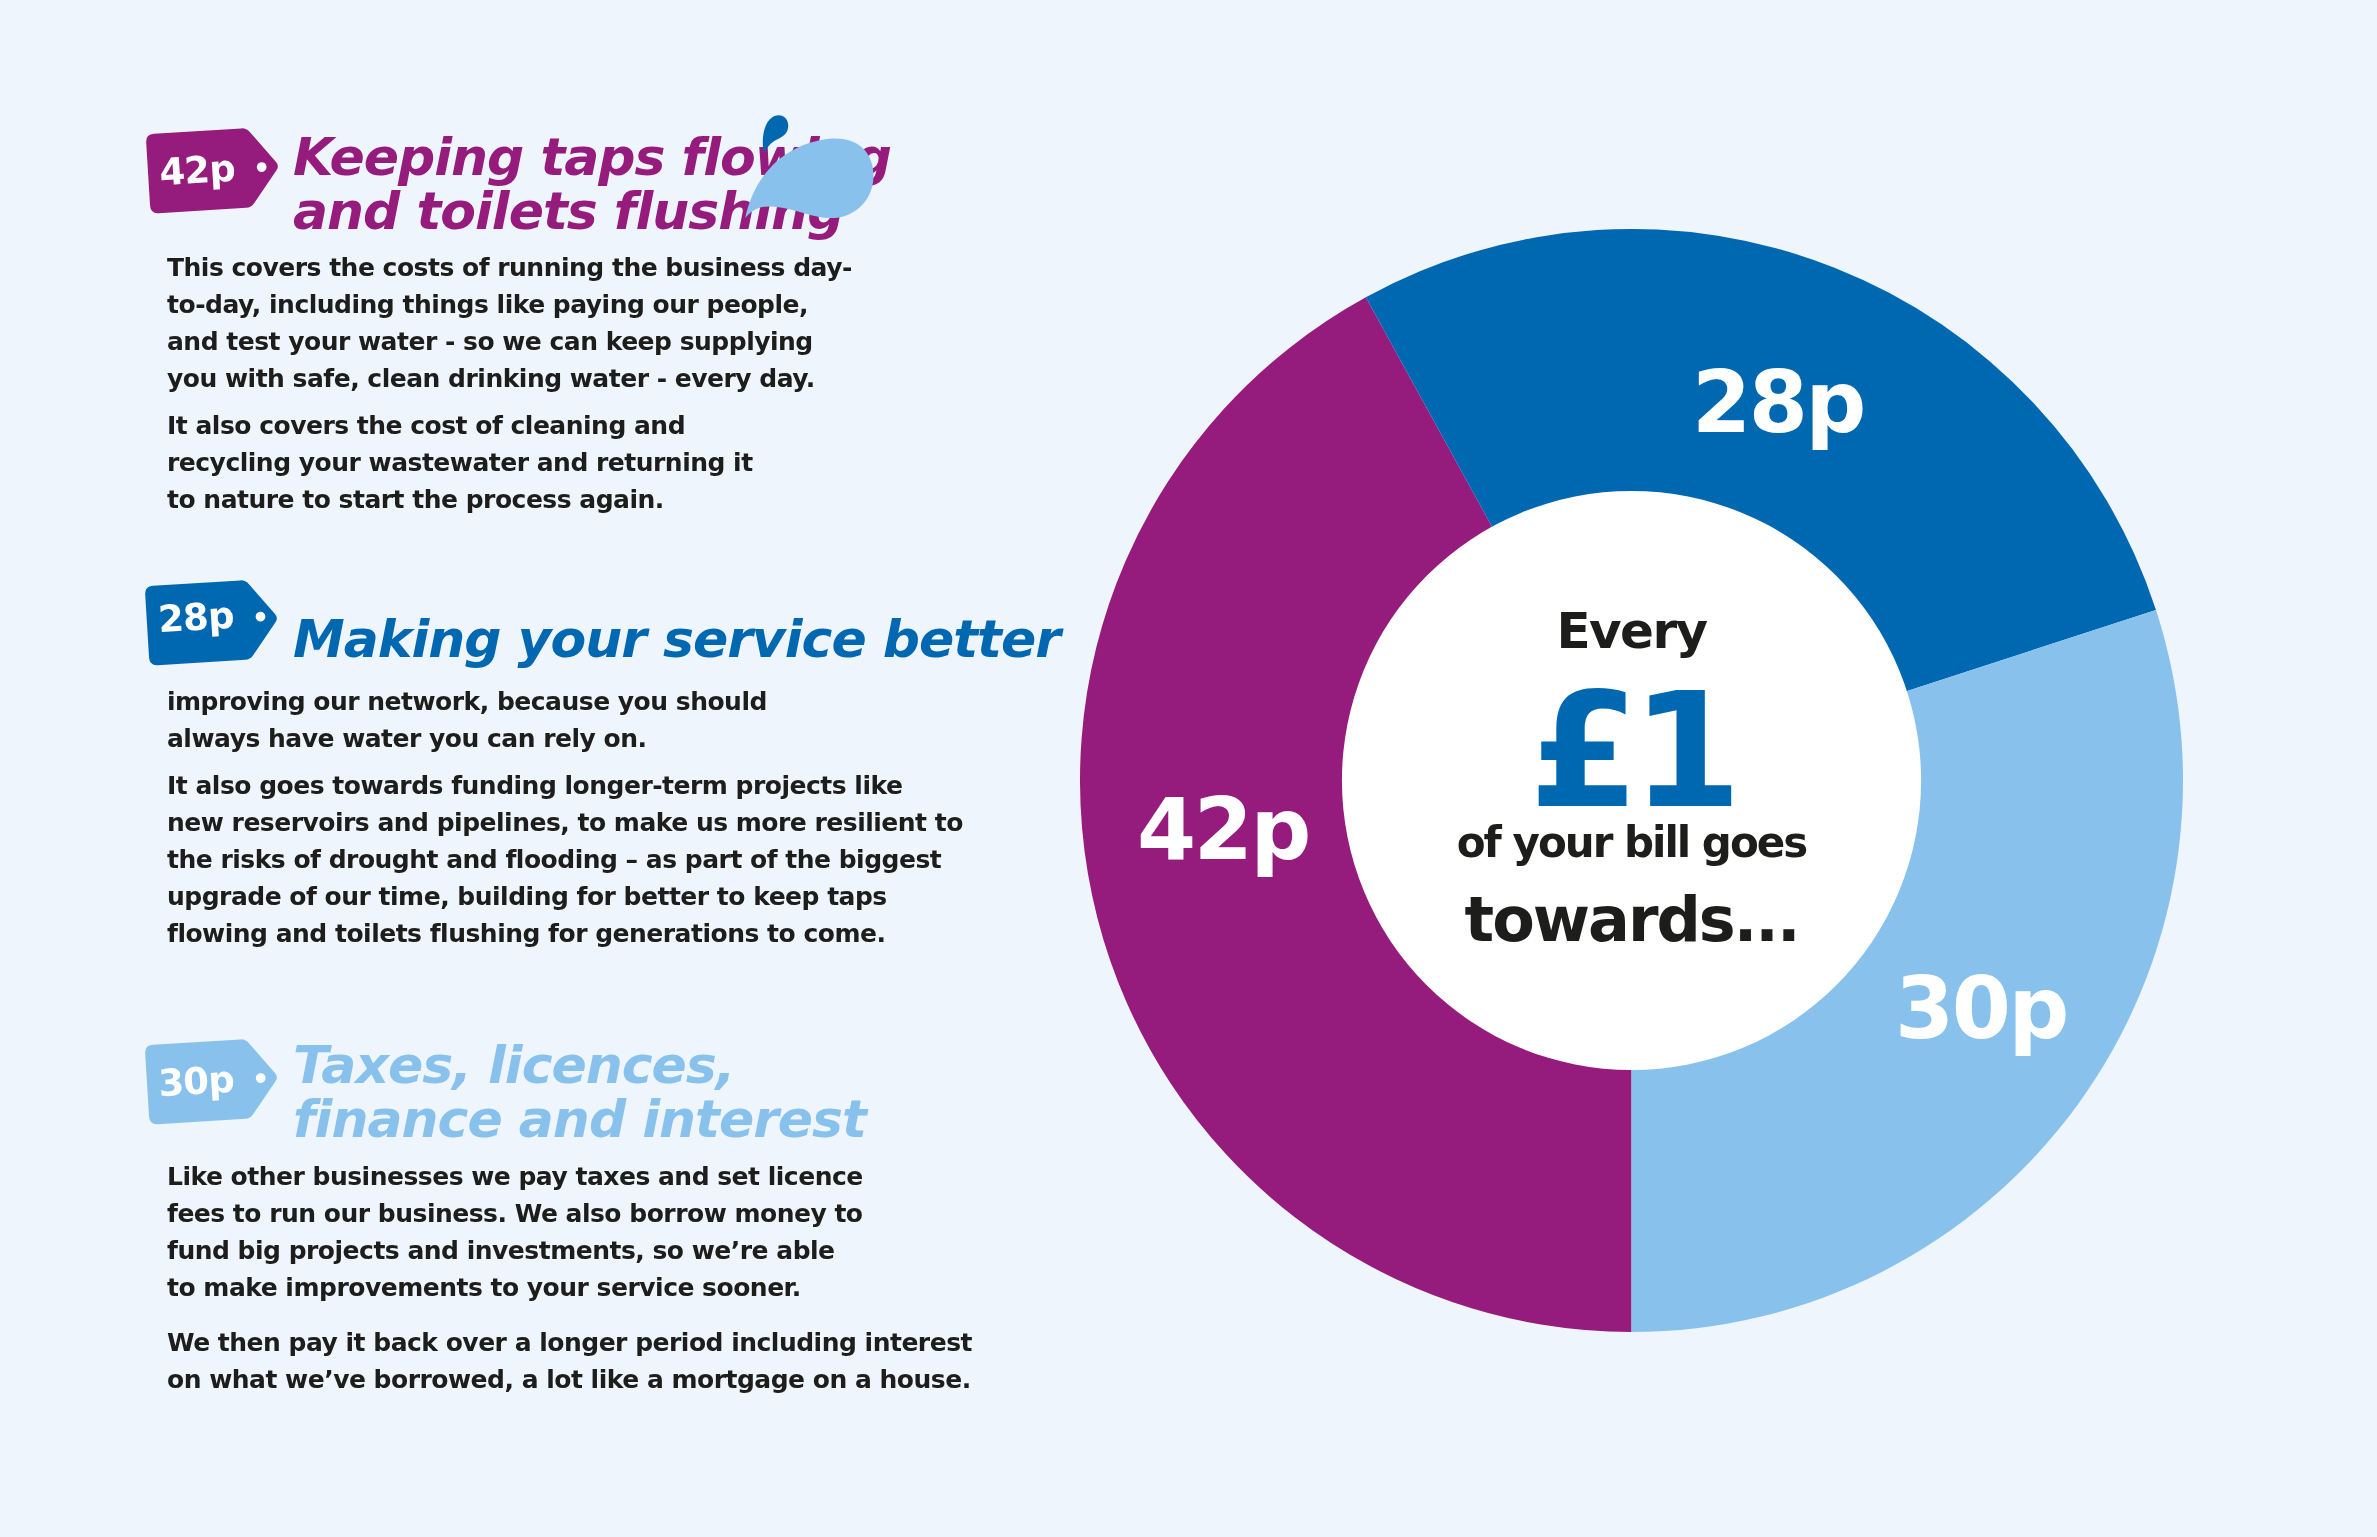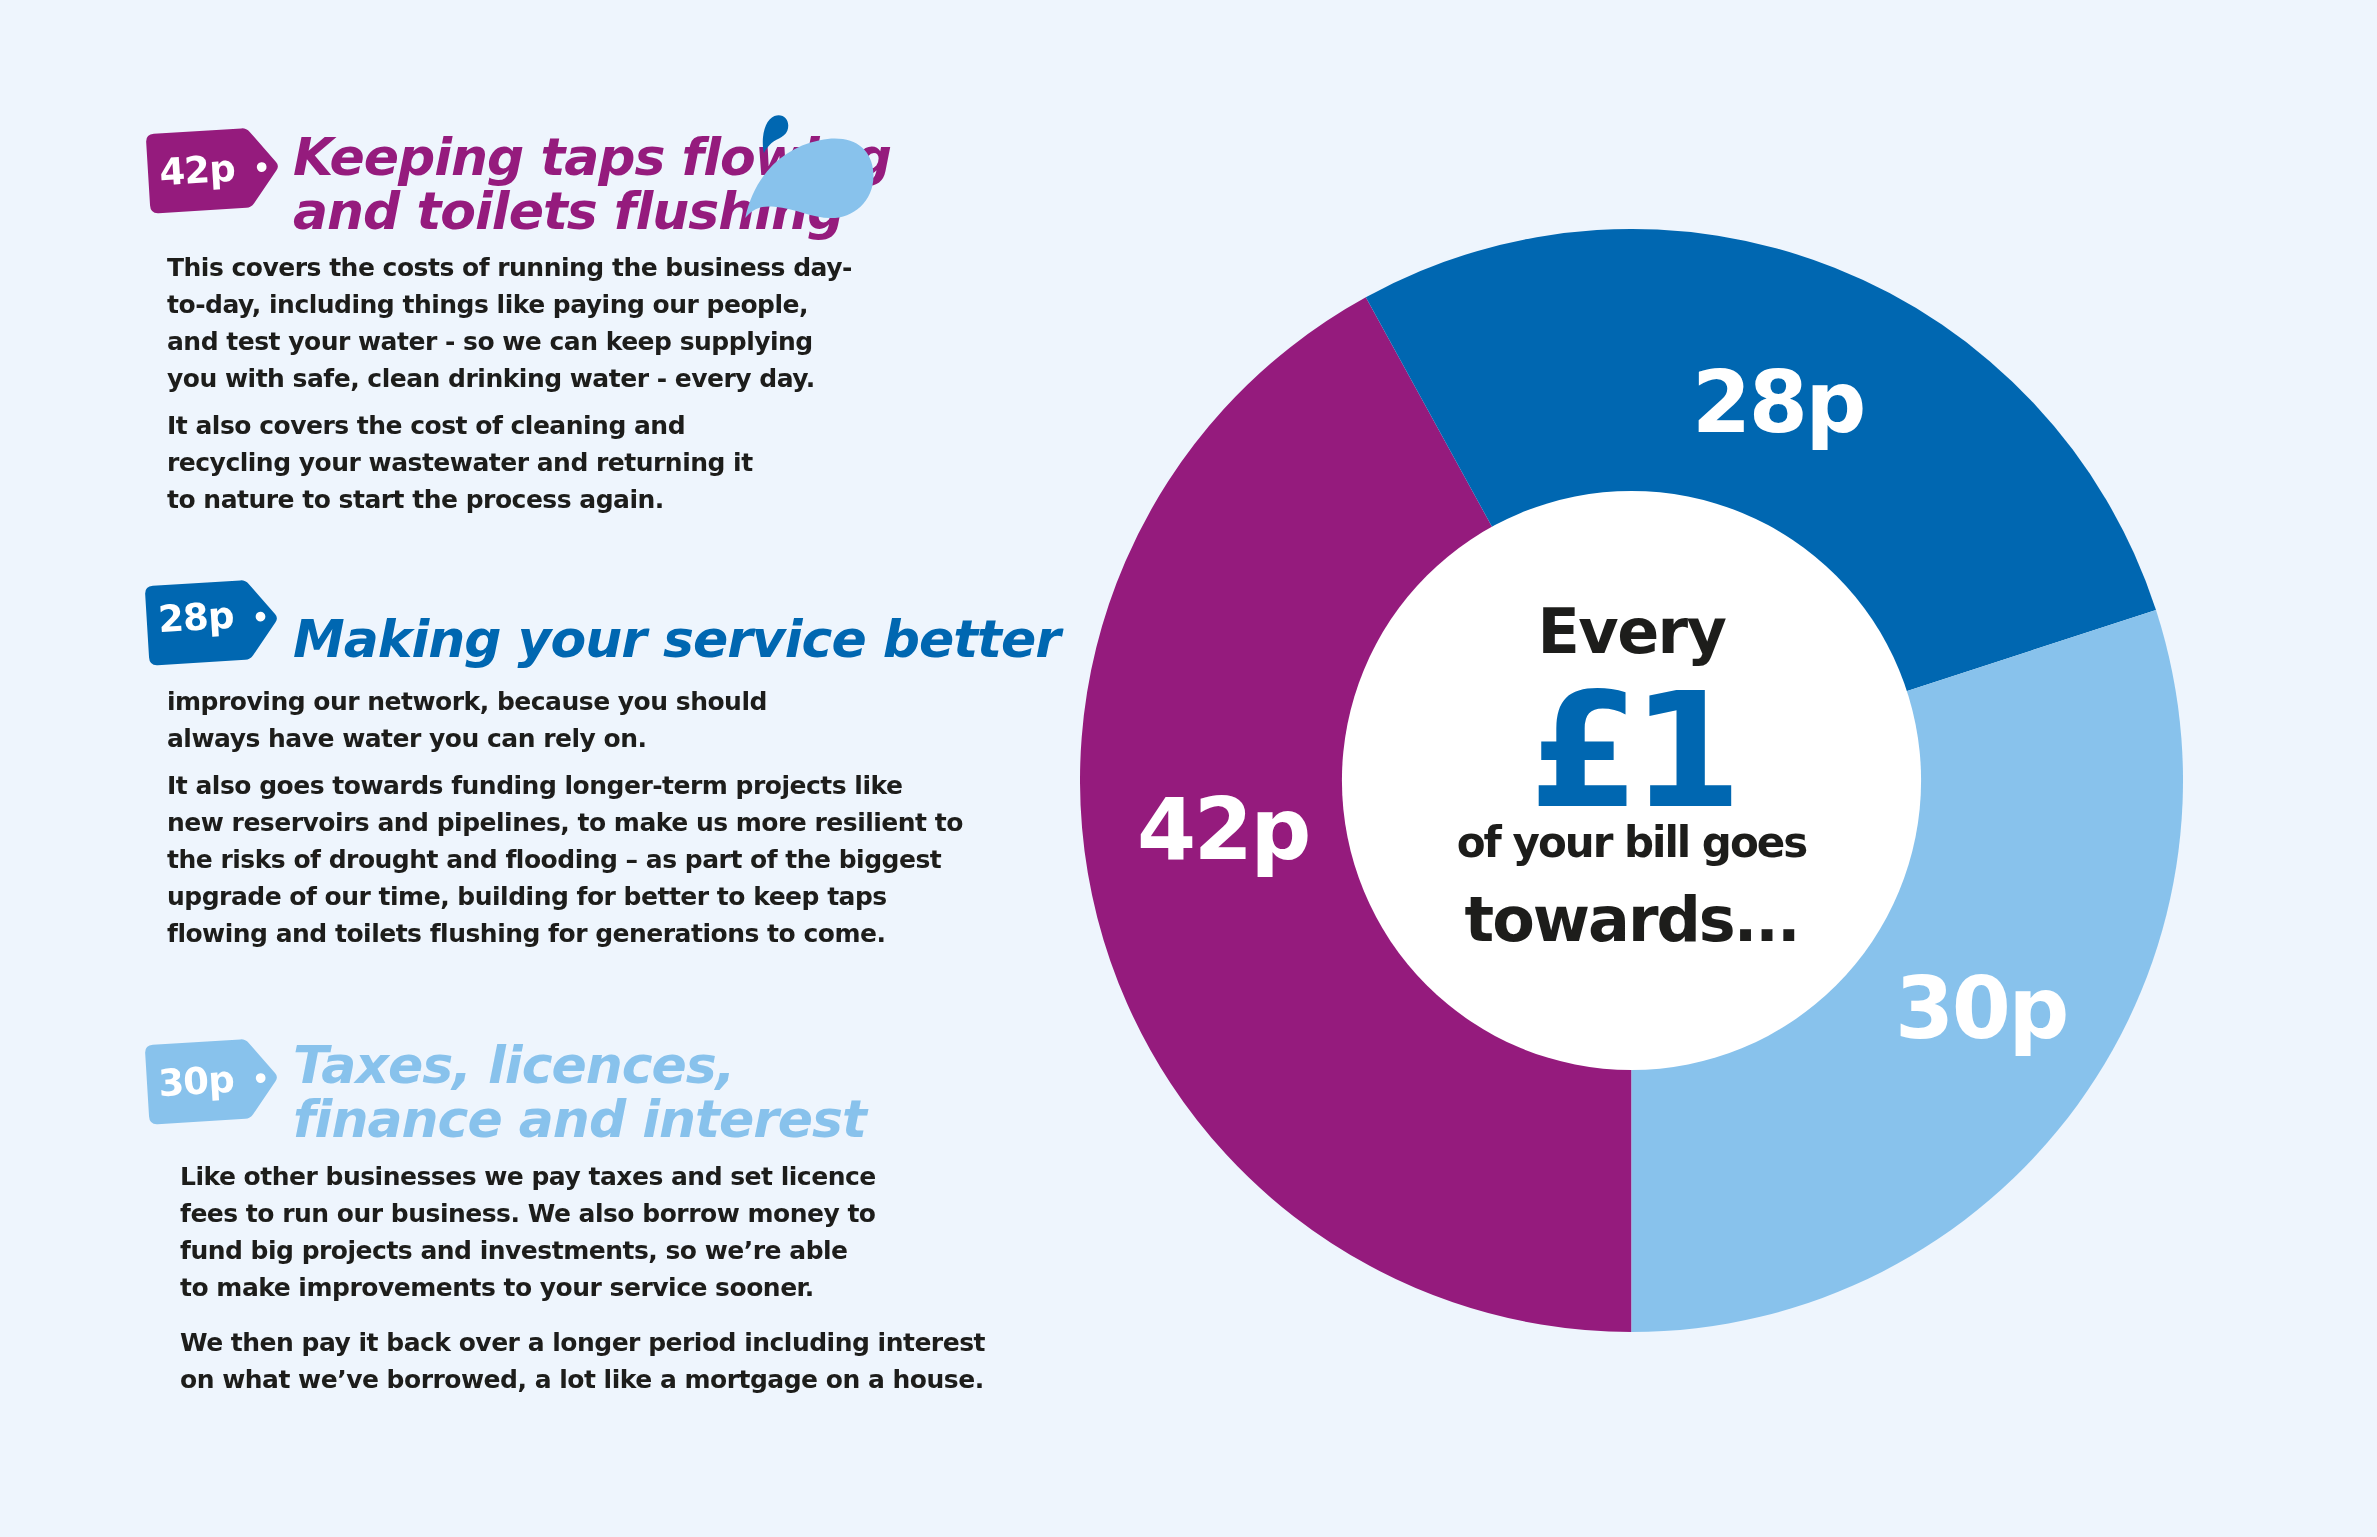--- a/index.html
+++ b/index.html
@@ -59,21 +59,21 @@
     font-family: "DejaVu Sans", sans-serif; font-weight: bold;
     font-size: 85px; line-height: 85px; color: #ffffff;
     letter-spacing: -2.4px; white-space: nowrap;
   }
 
   .center-text {
     position: absolute; left: 1346px; width: 571px; text-align: center;
     font-family: "DejaVu Sans", sans-serif; font-weight: bold; color: #1d1d1b;
     white-space: nowrap;
   }
-  .center-every { top: 591px; font-size: 62px; line-height: 81px; letter-spacing: -1.6px; text-align: center; }
+  .center-every { top: 591px; font-size: 50px; line-height: 81px; letter-spacing: -1.6px; text-align: center; }
   .center-amount { top: 682px; font-size: 159px; line-height: 138px; color: #0067b1; letter-spacing: -8.1px; }
   .center-line3 { top: 805px; font-size: 42px; line-height: 75px; letter-spacing: -2px; }
   .center-line4 { top: 882px; font-size: 62px; line-height: 75px; letter-spacing: -2px; }
 
   .drop { position: absolute; left: 742px; top: 114px; width: 133px; height: 106px; }
 </style>
 </head>
 <body>
 
 <div class="tag" style="left:148px; top:130px;">
@@ -142,21 +142,21 @@
     <circle cx="140" cy="49" r="6" fill="#ffffff"></circle>
   </svg>
   <span class="tag-label">30p</span>
 </div>
 
 <div class="heading" style="left:293px; top:1038px; color:#88c2ec;">
   <span>Taxes, licences,</span>
   <span>finance and interest</span>
 </div>
 
-<div class="body-text" style="top:1158px;margin-left:13px;">
+<div class="body-text" style="top:1158px;">
   <p style="margin-bottom:18px;">
     <span>Like other businesses we pay taxes and set licence</span>
     <span>fees to run our business. We also borrow money to</span>
     <span>fund big projects and investments, so we’re able</span>
     <span>to make improvements to your service sooner.</span>
   </p>
   <p>
     <span>We then pay it back over a longer period including interest</span>
     <span>on what we’ve borrowed, a lot like a mortgage on a house.</span>
   </p>

